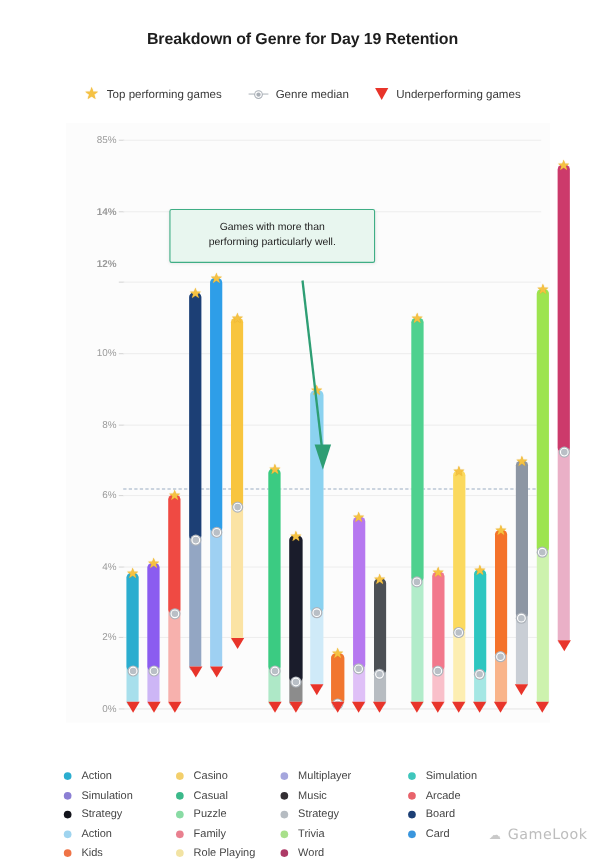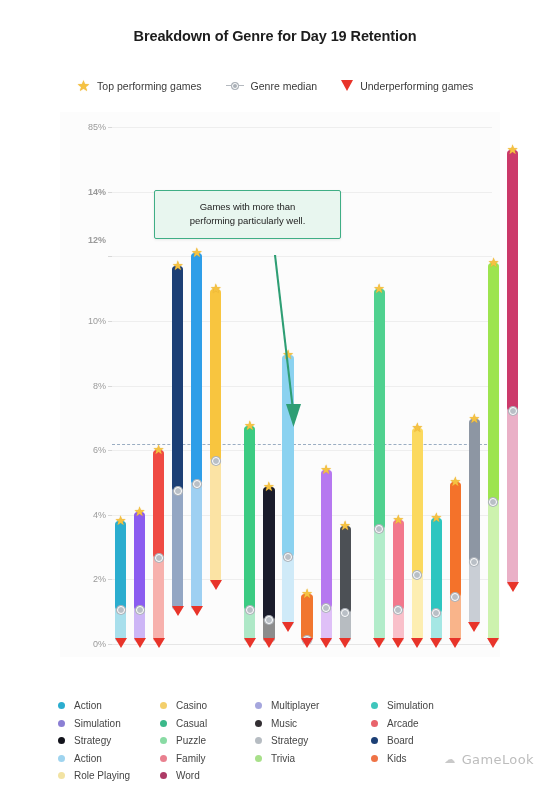--- a/index.html
+++ b/index.html
@@ -373,20 +373,24 @@
       </div>
       <div class="bl-item">
         <span class="bl-dot" style="background: rgb(233, 128, 143);"></span>
         <span class="bl-label">Family</span>
       </div>
       <div class="bl-item">
         <span class="bl-dot" style="background: rgb(168, 224, 138);"></span>
         <span class="bl-label">Trivia</span>
       </div>
       <div class="bl-item">
+        <span class="bl-dot" style="background: rgb(58, 150, 221);"></span>
+        <span class="bl-label">Card</span>
+      </div>
+      <div class="bl-item">
         <span class="bl-dot" style="background: rgb(239, 115, 70);"></span>
         <span class="bl-label">Kids</span>
       </div>
       <div class="bl-item">
         <span class="bl-dot" style="background: rgb(242, 227, 163);"></span>
         <span class="bl-label">Role Playing</span>
       </div>
       <div class="bl-item">
         <span class="bl-dot" style="background: rgb(173, 58, 102);"></span>
         <span class="bl-label">Word</span>

